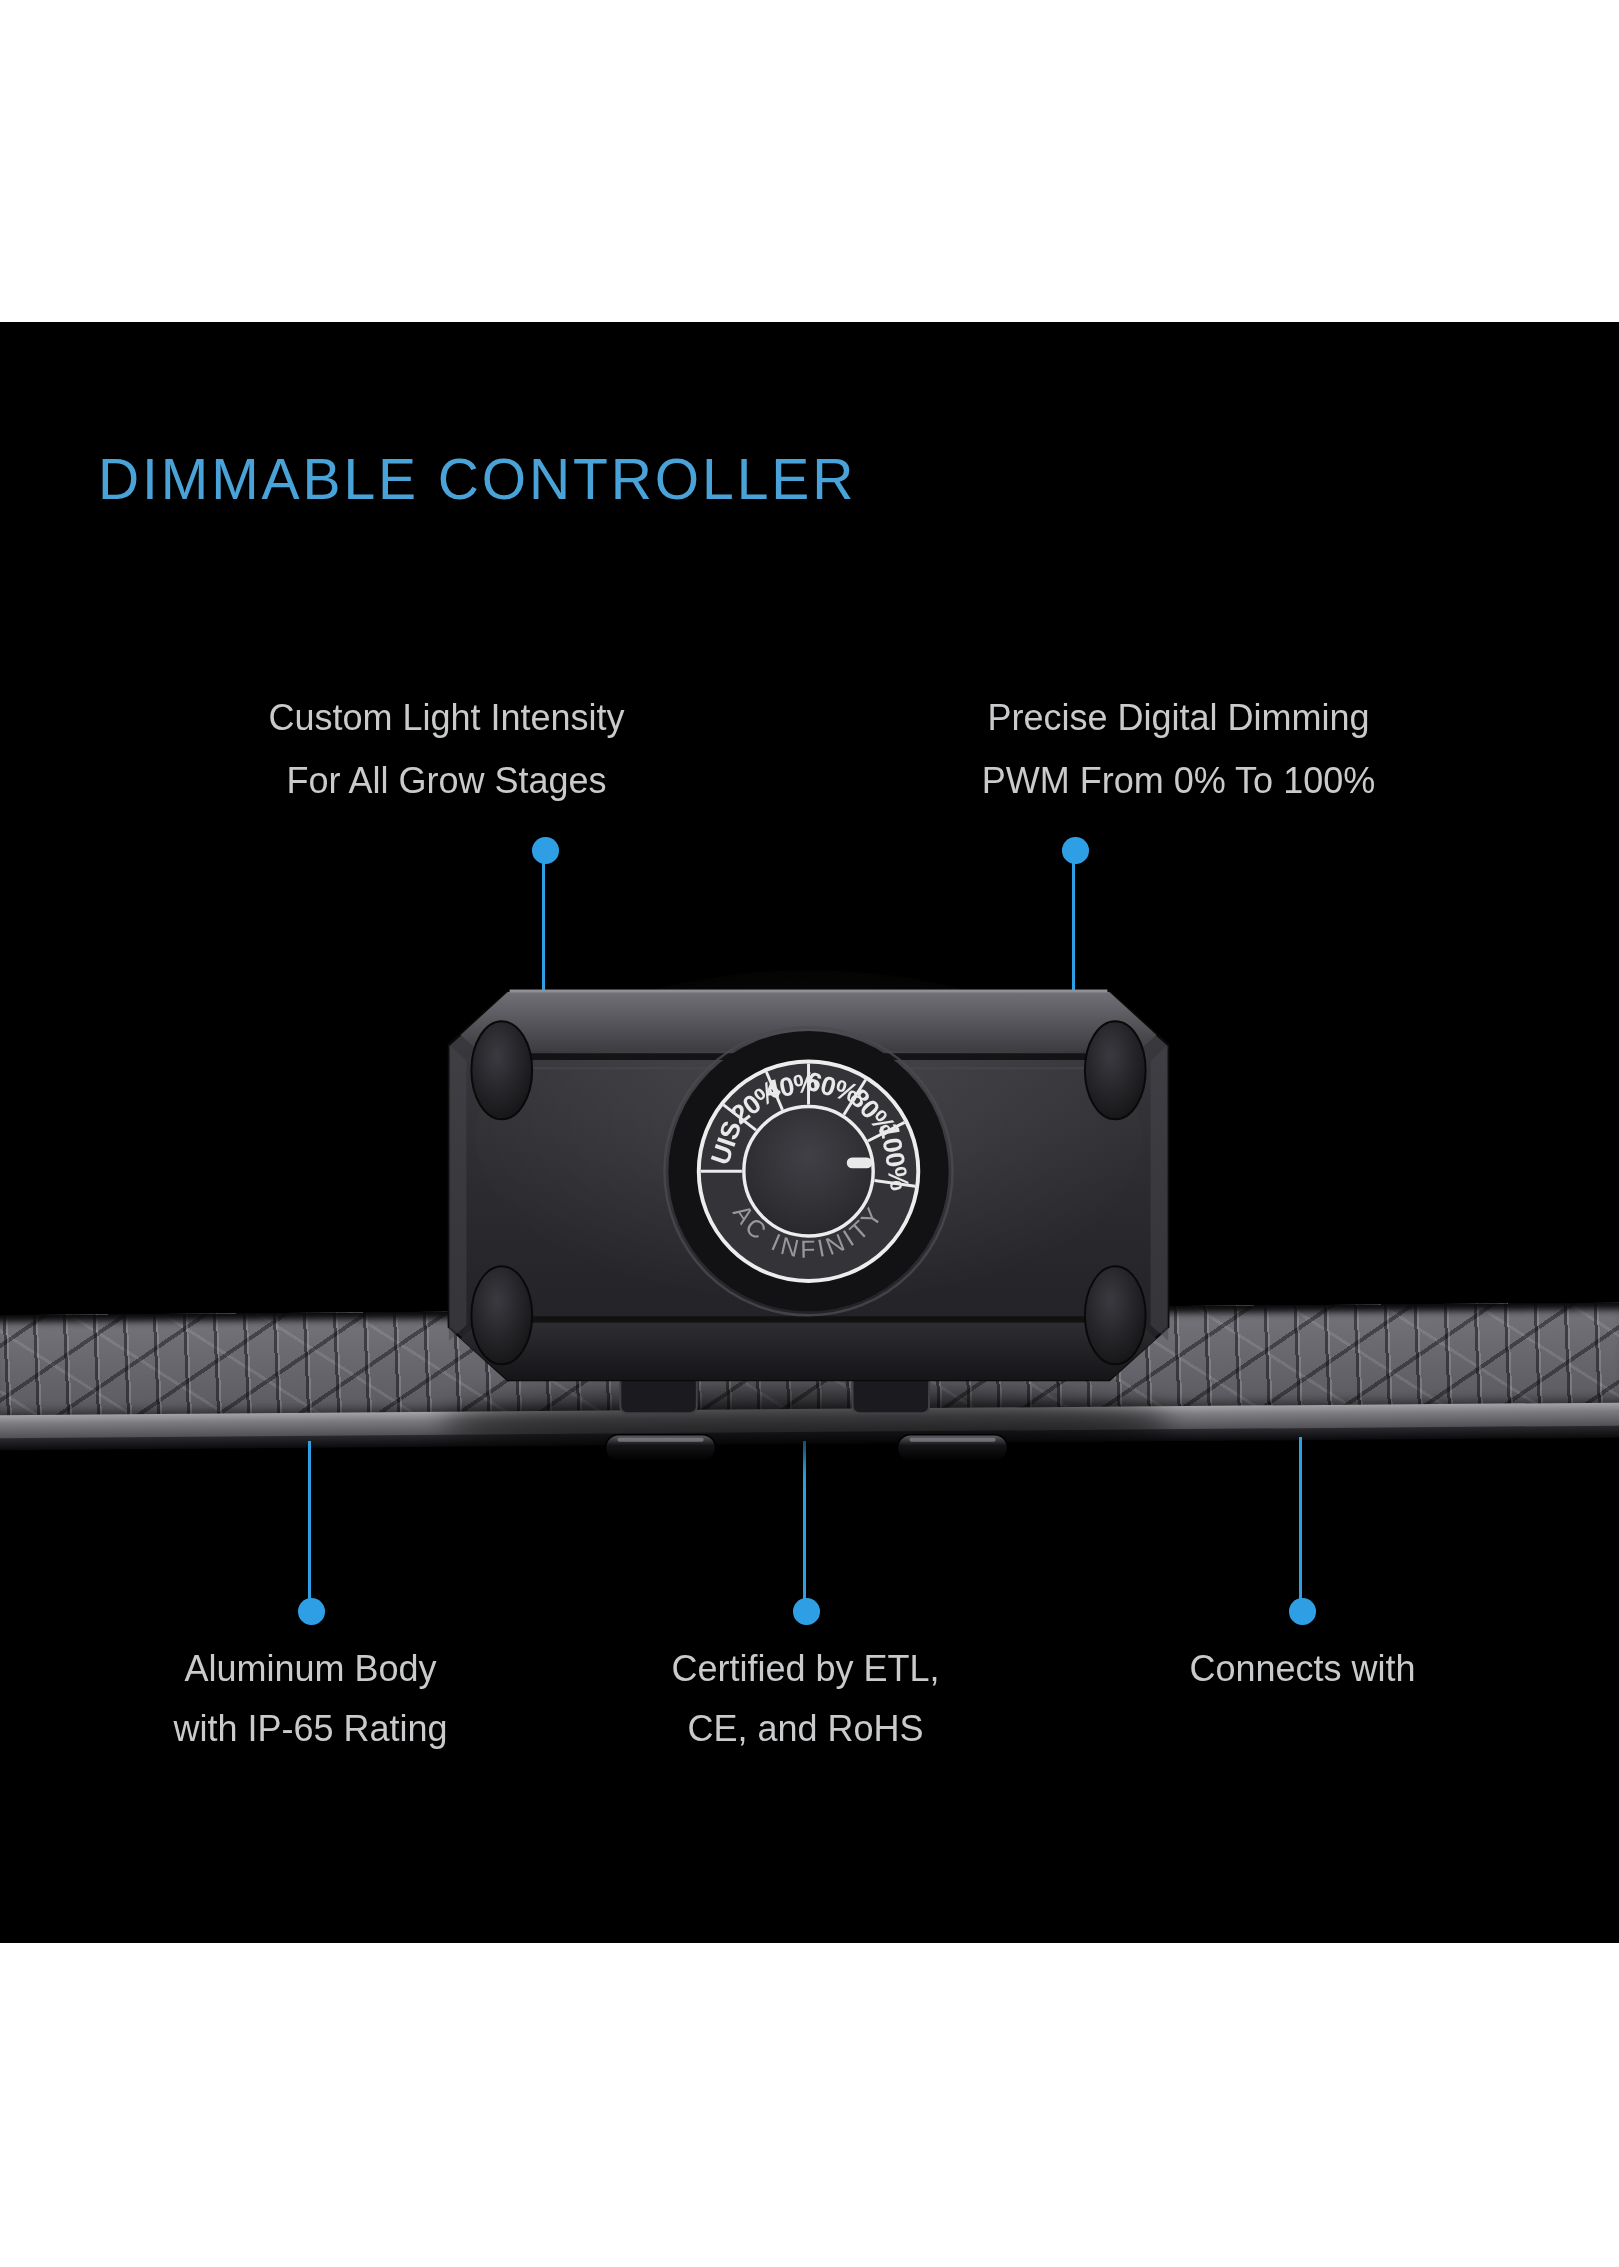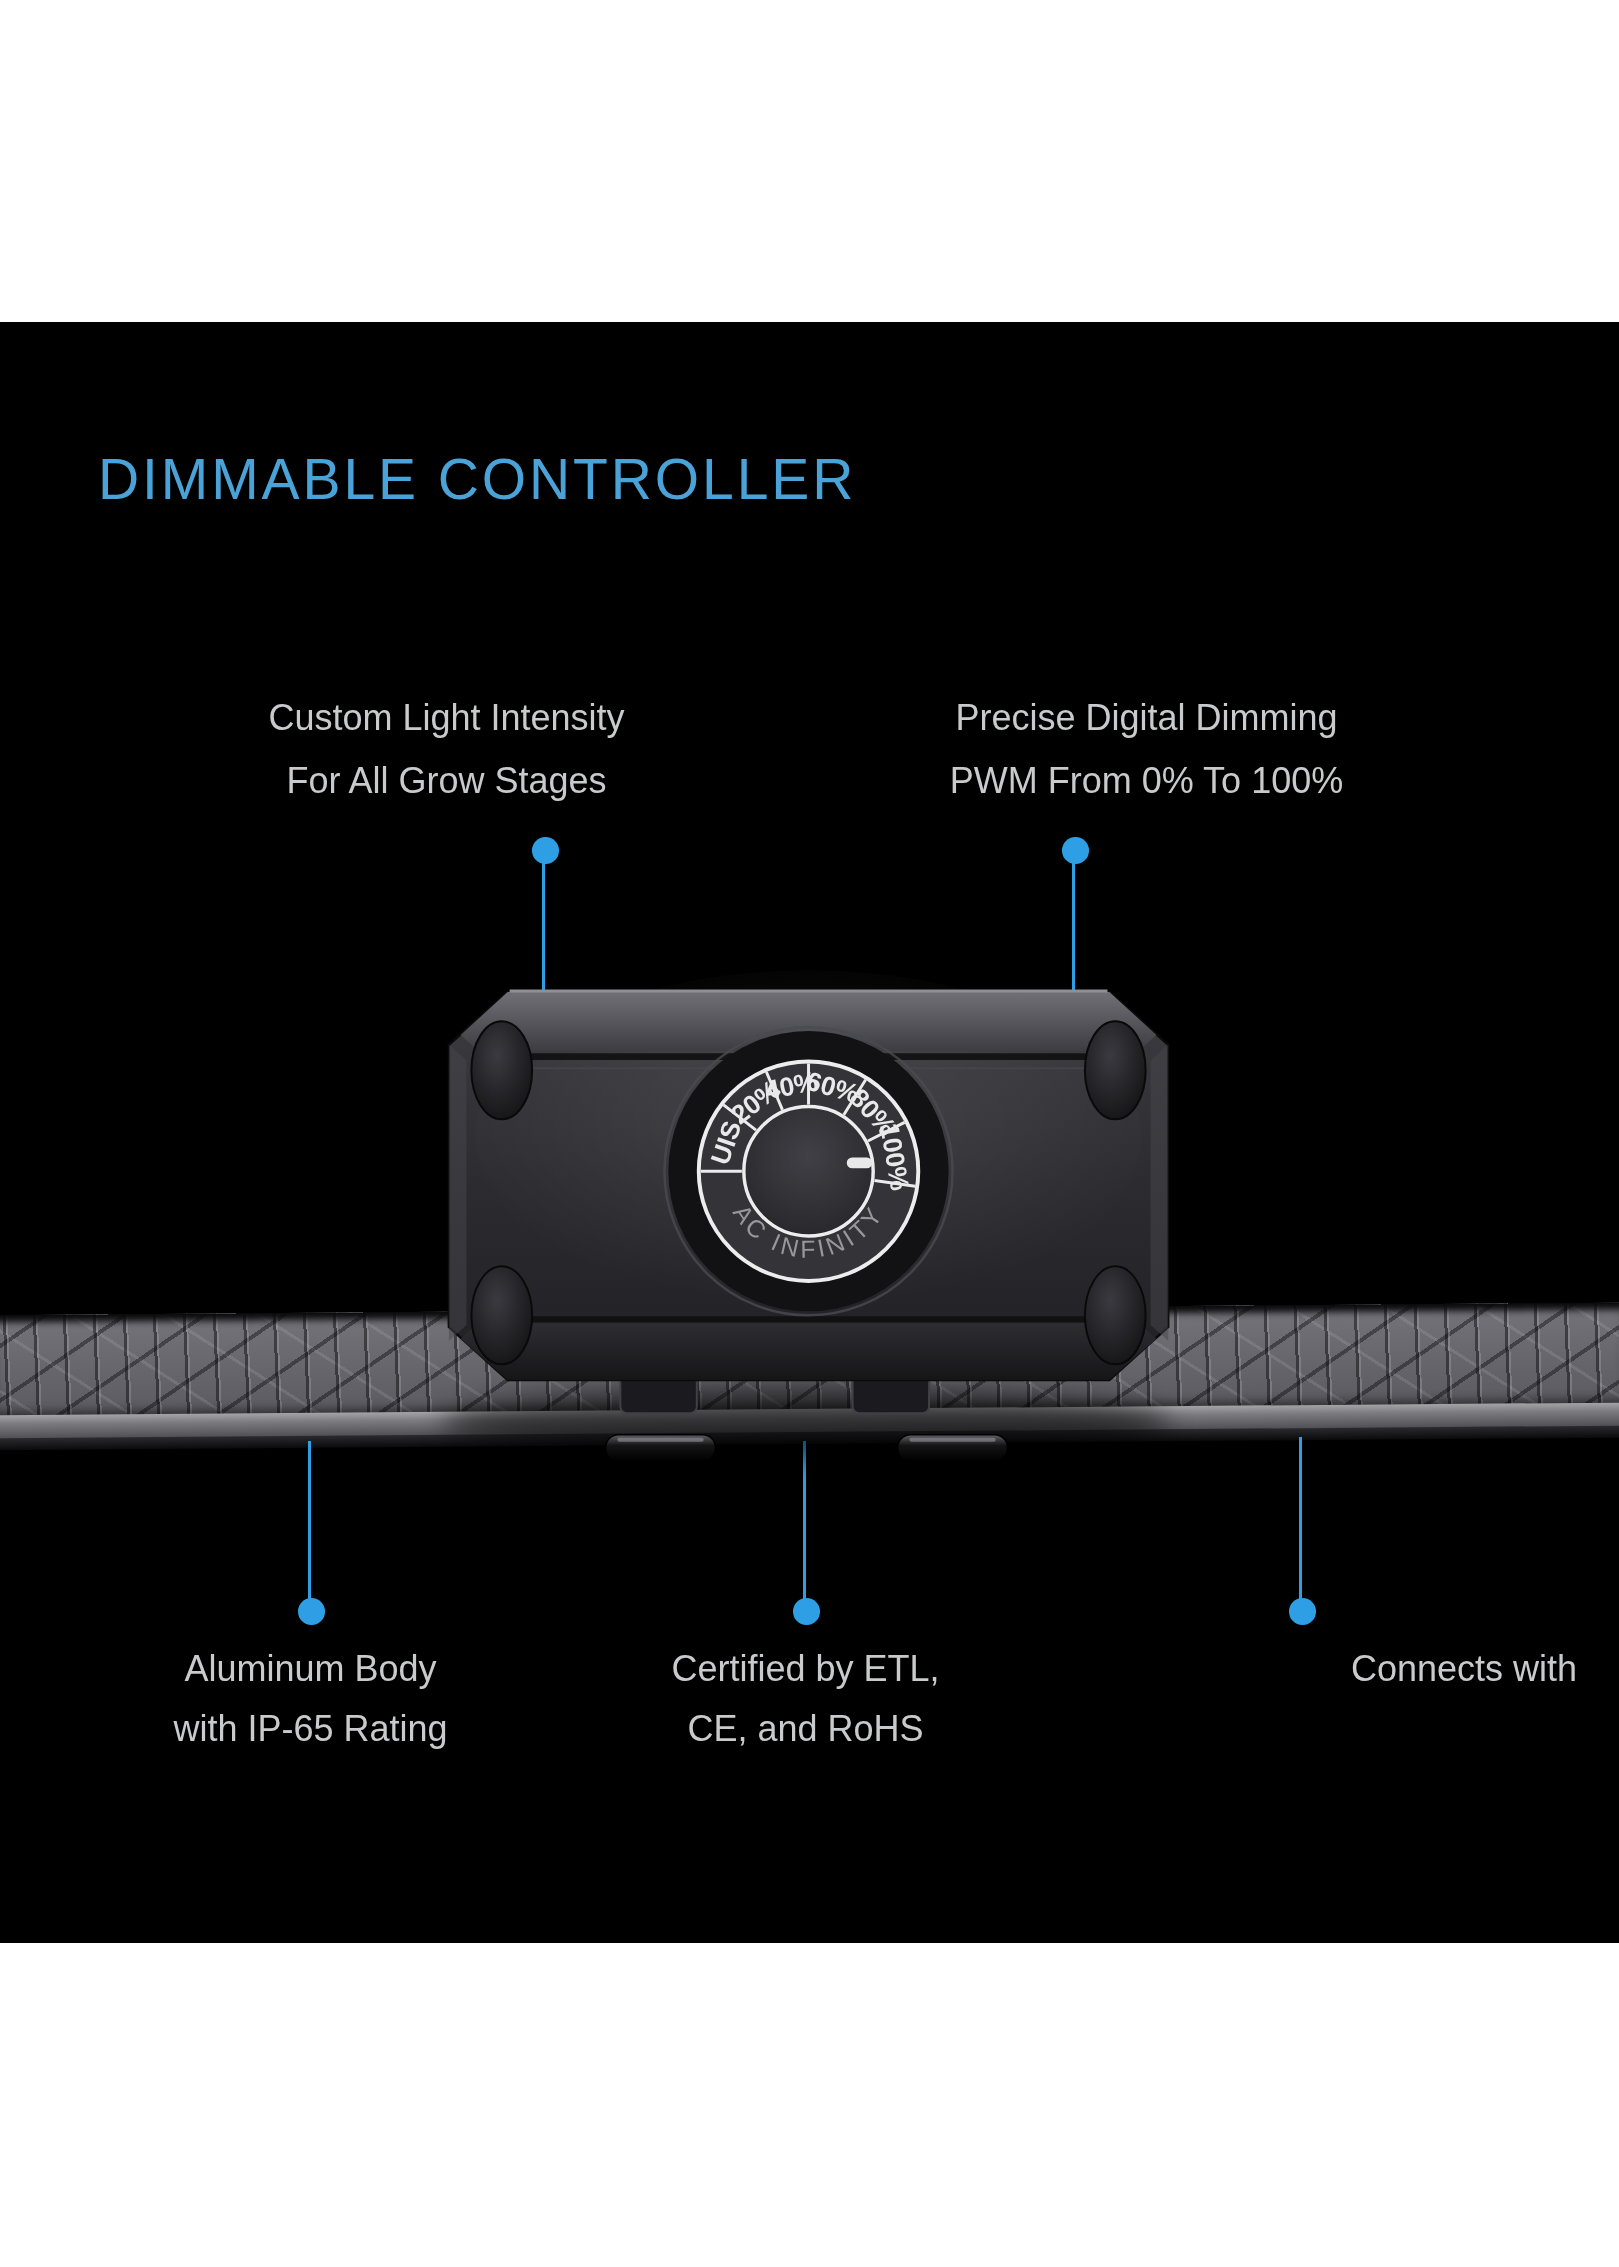--- a/index.html
+++ b/index.html
@@ -24,25 +24,25 @@
     z-index:4;white-space:nowrap;
   }
   
   .caption{
     width:549px;text-align:center;
     color:var(--caption-gray,#c9cacb);
     font-size:36px;line-height:63px;font-weight:300;
     z-index:4;
   }
   .cap-tl{left:172px;top:686px;}
-  .cap-tr{left:872px;top:686px;}
+  .cap-tr{left:904px;top:686px;}
   .caption.bottom{line-height:60px;}
   .cap-bl{left:36px;top:1639px;}
   .cap-bm{left:531px;top:1639px;}
-  .cap-br{left:1028px;top:1639px;text-align:right;}
+  .cap-br{left:1028px;top:1639px;}
   
   .dot{
     width:26.5px;height:26.5px;border-radius:50%;
     background:var(--accent-blue,#2e9fe4);z-index:2;
   }
   .leader{
     width:2.9px;background:var(--accent-blue,#2e9fe4);z-index:2;
   }
   
   .rail{

